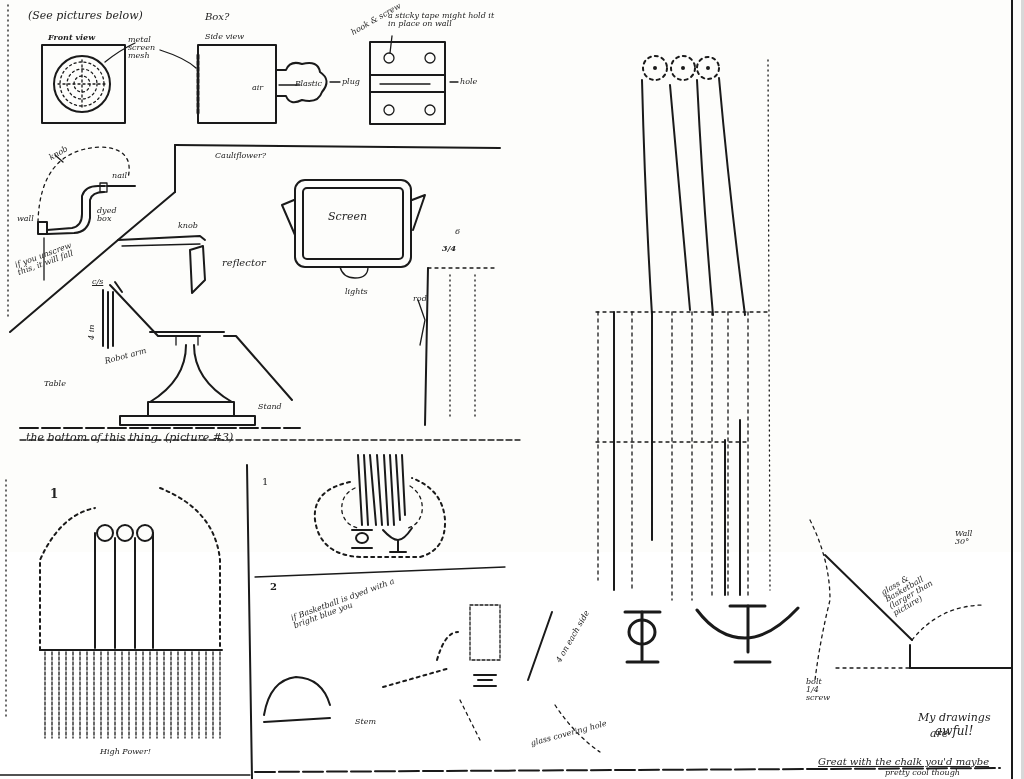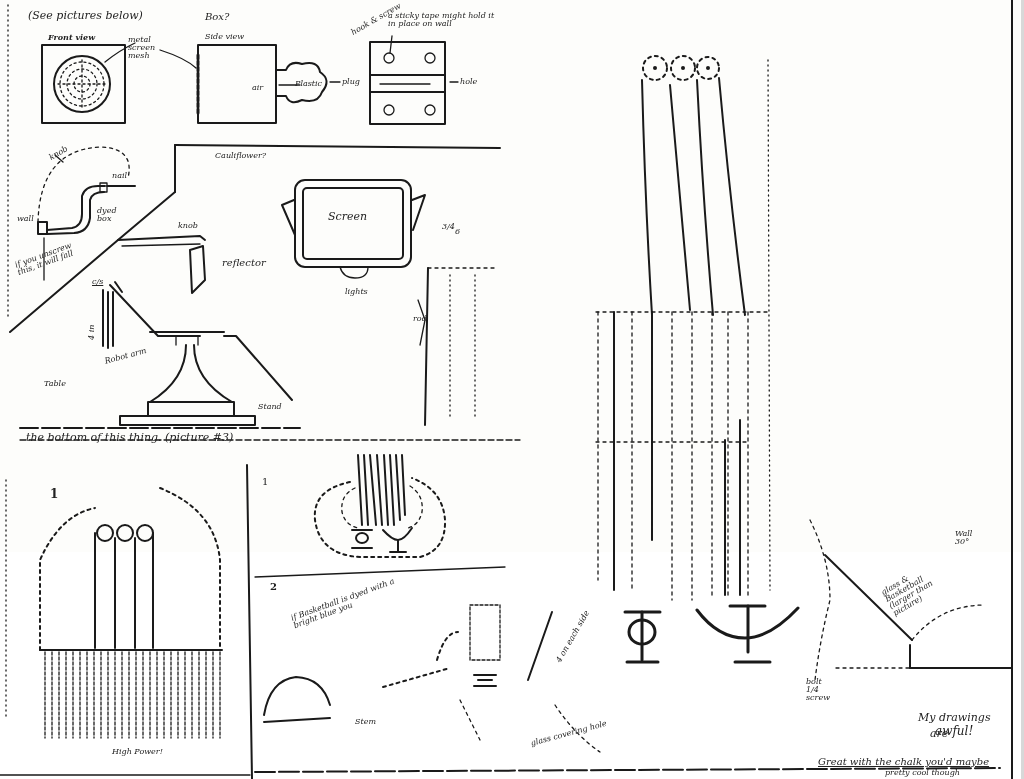--- a/index.html
+++ b/index.html
@@ -293,28 +293,28 @@
 
   <span class="lbl s8" style="left:178px;top:222px;">knob</span>
   <span class="lbl s9" style="left:222px;top:258px;">reflector</span>
   <span class="lbl s11" style="left:328px;top:211px;">Screen</span>
   <span class="lbl s8" style="left:345px;top:288px;">lights</span>
   <span class="lbl s8" style="left:92px;top:278px;text-decoration:underline;">c/s</span>
   <span class="lbl s8 rot-15" style="left:104px;top:358px;">Robot arm</span>
   <span class="lbl s8 rot-90" style="left:88px;top:340px;">4 in</span>
   <span class="lbl s8" style="left:44px;top:380px;">Table</span>
   <span class="lbl s8" style="left:258px;top:403px;">Stand</span>
-  <span class="lbl s8" style="left:413px;top:295px;margin-top:20px;">rod</span>
-  <span class="lbl s8" style="left:442px;top:223px;">3/4</span>
+  <span class="lbl s8" style="left:413px;top:295px;">rod</span>
+  <span class="lbl s8" style="left:442px;top:244px;font-weight:bold;">3/4</span>
   <span class="lbl s8" style="left:455px;top:228px;">6</span>
 
   <span class="lbl s11" style="left:26px;top:432px;">the bottom of this thing. (picture #3)</span>
 
   <span class="lbl s12" style="left:50px;top:488px;font-weight:bold;font-style:normal;">1</span>
-  <span class="lbl s8" style="left:112px;top:748px;">High Power!</span>
+  <span class="lbl s8" style="left:100px;top:748px;">High Power!</span>
 
   <span class="lbl s9" style="left:262px;top:477px;font-style:normal;">1</span>
 
   <span class="lbl s10" style="left:270px;top:582px;font-weight:bold;font-style:normal;">2</span>
   <span class="lbl s8 rot-20" style="left:290px;top:615px;width:110px;white-space:normal;">if Basketball is dyed with a bright blue you</span>
   <span class="lbl s8" style="left:355px;top:718px;">Stem</span>
   <span class="lbl s8 rot-15" style="left:530px;top:740px;">glass covering hole</span>
   <span class="lbl s8 rot-60" style="left:555px;top:660px;">4 on each side</span>
 
   <span class="lbl s8 rot-30" style="left:880px;top:590px;width:70px;white-space:normal;">glass &amp; Basketball (larger than picture)</span>

